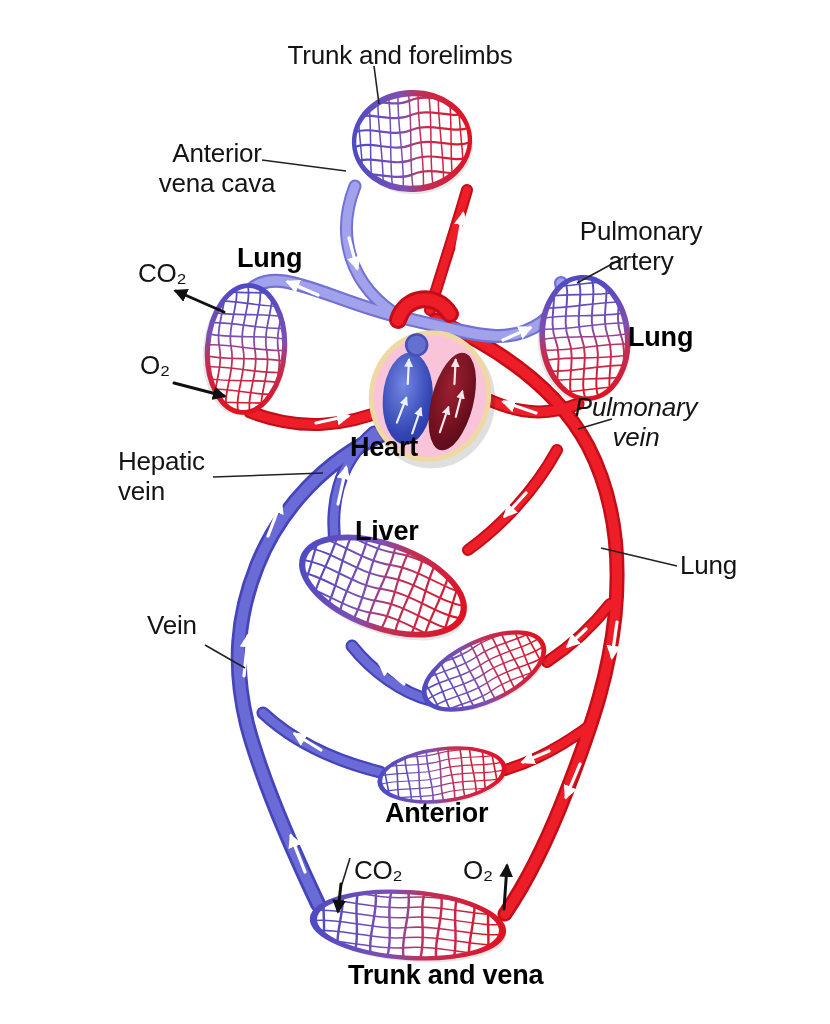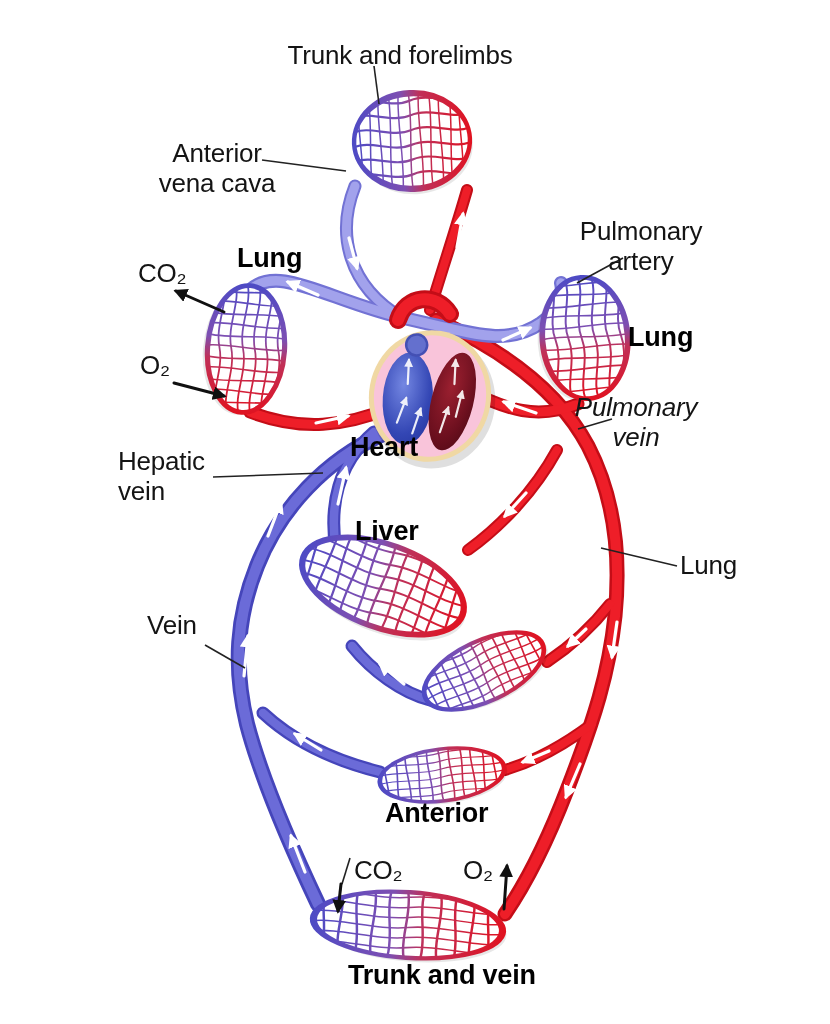--- a/index.html
+++ b/index.html
@@ -234,15 +234,15 @@
 <div class="lbl bold" style="left:628px;top:322px;">Lung</div>
 <div class="lbl rgt" style="left:567px;top:392px;width:138px;font-style:italic;">Pulmonary vein</div>
 <div class="lbl bold" style="left:350px;top:432px;">Heart</div>
 <div class="lbl" style="left:118px;top:446px;width:104px;">Hepatic vein</div>
 <div class="lbl bold" style="left:355px;top:516px;">Liver</div>
 <div class="lbl" style="left:680px;top:550px;">Lung</div>
 <div class="lbl" style="left:147px;top:610px;text-align:right;">Vein</div>
 <div class="lbl bold" style="left:385px;top:798px;">Anterior</div>
 <div class="lbl" style="left:354px;top:855px;">CO₂</div>
 <div class="lbl" style="left:463px;top:855px;">O₂</div>
-<div class="lbl bold" style="left:348px;top:960px;">Trunk and vein</div>
+<div class="lbl bold" style="left:348px;top:960px;">Trunk and vena</div>
 
 </div>
 
 </body></html>

